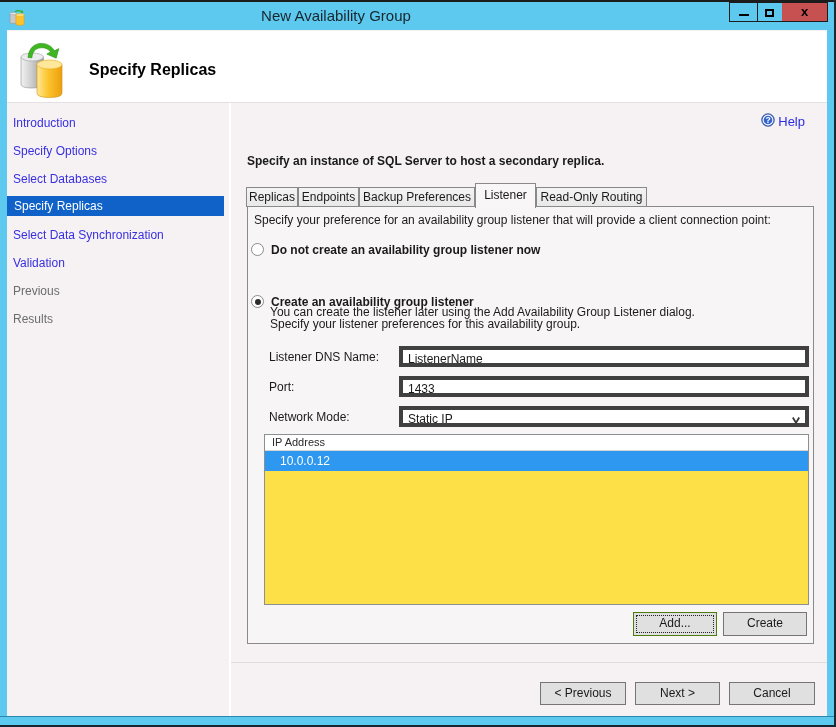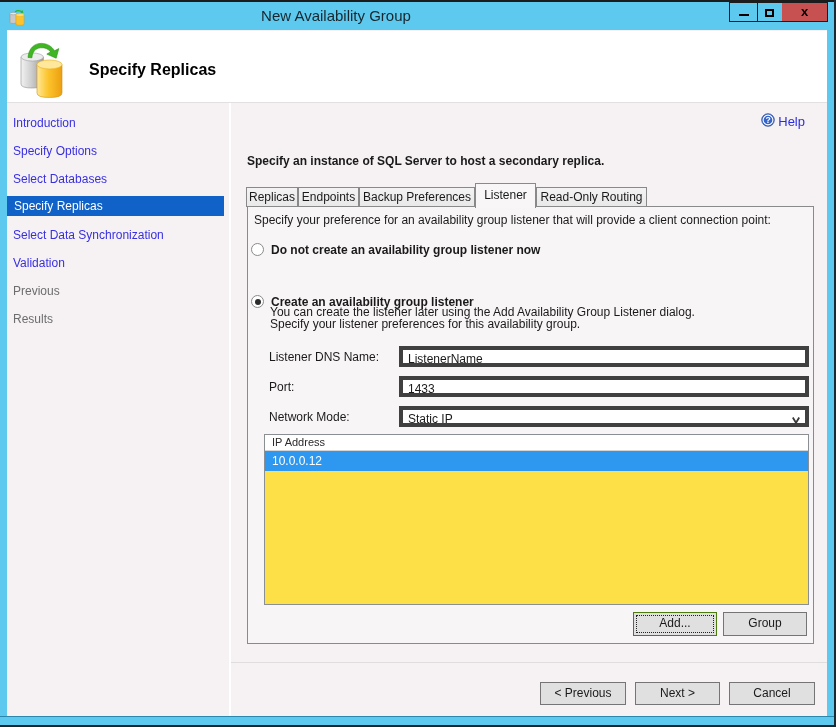--- a/index.html
+++ b/index.html
@@ -46,21 +46,21 @@
 .tab.active { top:80px; height:25px; line-height:23px; background:#f8f6f7; z-index:5; }
 #panel { position:absolute; left:23px; top:103px; width:567px; height:438px;
          border:1px solid #8a8a8a; background:#f8f5f6; }
 
 .pl { position:absolute; font-size:12px; white-space:nowrap; }
 .radio { position:absolute; width:13px; height:13px; border:1px solid #8a8a8a; border-radius:50%; background:#fff; }
 .radio.on::after { content:""; position:absolute; left:2.5px; top:2.5px; width:6px; height:6px; border-radius:50%; background:#2b2b2b; }
 .field { position:absolute; height:21px; background:#fff; border:4px solid #404040; font-size:12px; line-height:19px; padding-left:5px; }
 #list { position:absolute; left:16px; top:227px; width:545px; height:171px; background:#fde047; border:1px solid #8a8f94; }
 #list .hdr { position:absolute; left:0; top:0; width:100%; height:16px; background:#ffffff; border-bottom:1px solid #d5d5d5; font-size:11px; color:#2a2a2a; line-height:15px; padding-left:7px; }
-#list .row { position:absolute; left:0; top:16px; width:100%; height:20px; background:#2e97ef; color:#fff; font-size:12px; line-height:20px; padding-left:7px; }
+#list .row { position:absolute; left:0; top:16px; width:100%; height:20px; background:#2e97ef; color:#fff; font-size:12px; line-height:20px; padding-left:15px; }
 .btn { position:absolute; height:23px; background:#e0e0e0; border:1px solid #757575; font-size:12px; text-align:center; line-height:21px; }
 .btn.focus { border:1px solid #4d7c0f; }
 .btn.focus::after { content:""; position:absolute; left:2px; top:2px; right:2px; bottom:2px; border:1px dotted #222; }
 </style>
 </head>
 <body>
 <div class="abs" id="topline"></div>
 <div class="abs" id="rightblue"></div>
 
 <div class="abs" id="titlebar">
@@ -149,21 +149,21 @@
       <div class="field" style="left:151px; top:199px; width:410px;">Static IP
         <svg style="position:absolute; right:5px; top:7px;" width="8" height="7" viewBox="0 0 8 7">
             <path d="M0.8 0.5 L4 5.8 L7.2 0.5" fill="none" stroke="#3a3a3a" stroke-width="1.8"></path>
           </svg>
       </div>
       <div id="list">
         <div class="hdr">IP Address</div>
         <div class="row">10.0.0.12</div>
       </div>
       <div class="btn focus" style="left:385px; top:405px; width:84px; height:24px;">Add...</div>
-      <div class="btn" style="left:475px; top:405px; width:84px; height:24px;">Group</div>
+      <div class="btn" style="left:475px; top:405px; width:84px; height:24px;">Create</div>
     </div>
   </div>
   <div class="abs" id="bottombar">
     <div class="btn" style="left:309px; top:19px; width:86px;">&lt; Previous</div>
     <div class="btn" style="left:404px; top:19px; width:85px;">Next &gt;</div>
     <div class="btn" style="left:498px; top:19px; width:86px;">Cancel</div>
   </div>
 </div>
 
 <div class="abs" id="botteal"></div>

